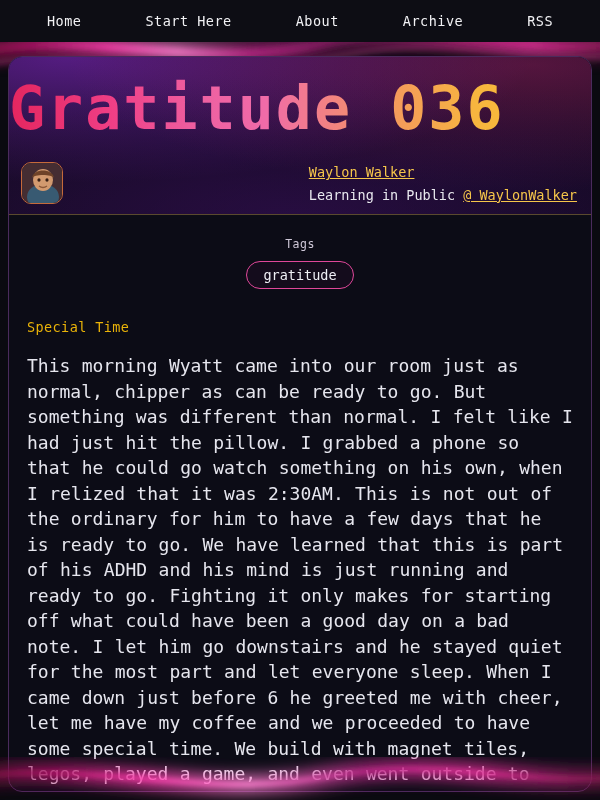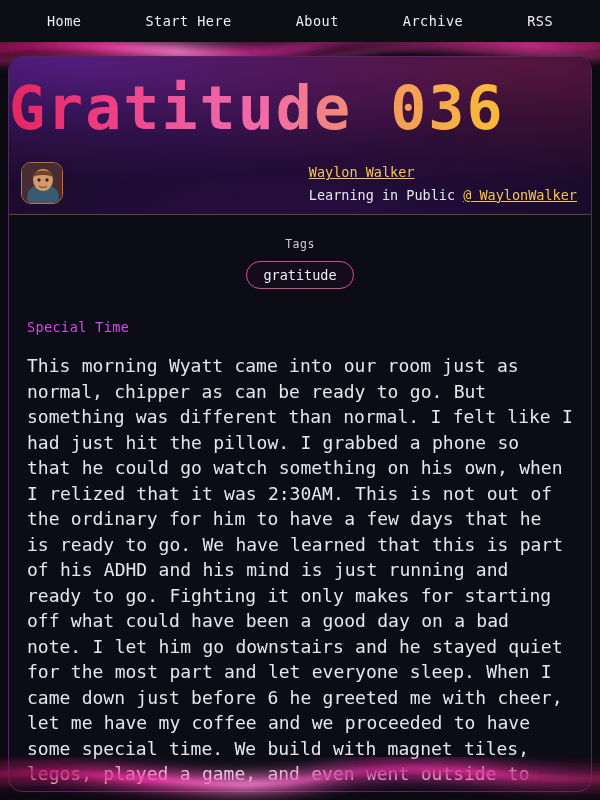--- a/index.html
+++ b/index.html
@@ -157,21 +157,21 @@
     font-family: "DejaVu Sans Mono", monospace;
     background: #140c1c;
     cursor: pointer;
   }
 
   
   .article {
     padding: 30px 18px 0 18px;
   }
   .section-heading {
-    color: #d946ef;
+    color: #eab308;
     font-size: 13.5px;
     font-family: "DejaVu Sans Mono", monospace;
     margin: 0 0 18px 0;
     letter-spacing: 0.4px;
     font-weight: normal;
   }
   .body-text {
     color: #e6e6ee;
     font-size: 18px;
     line-height: 25.5px;

